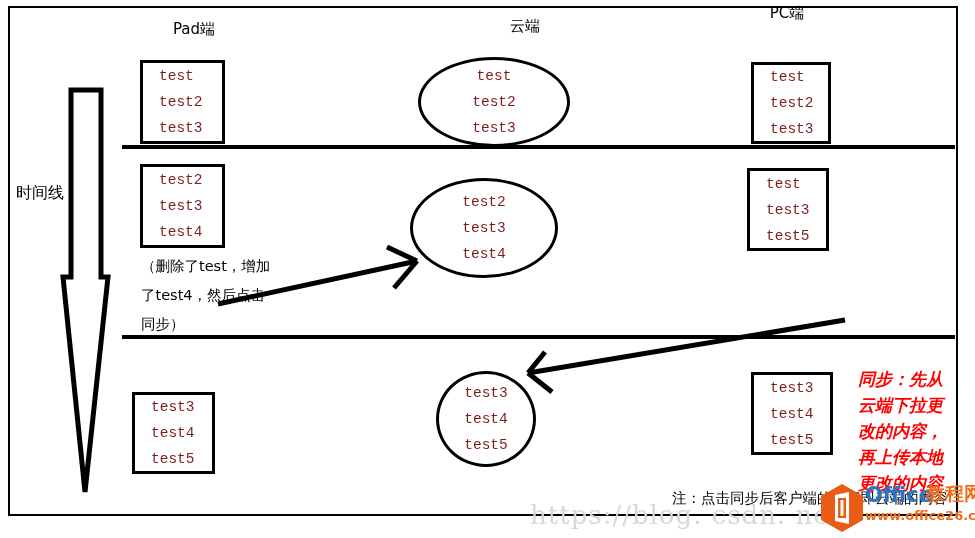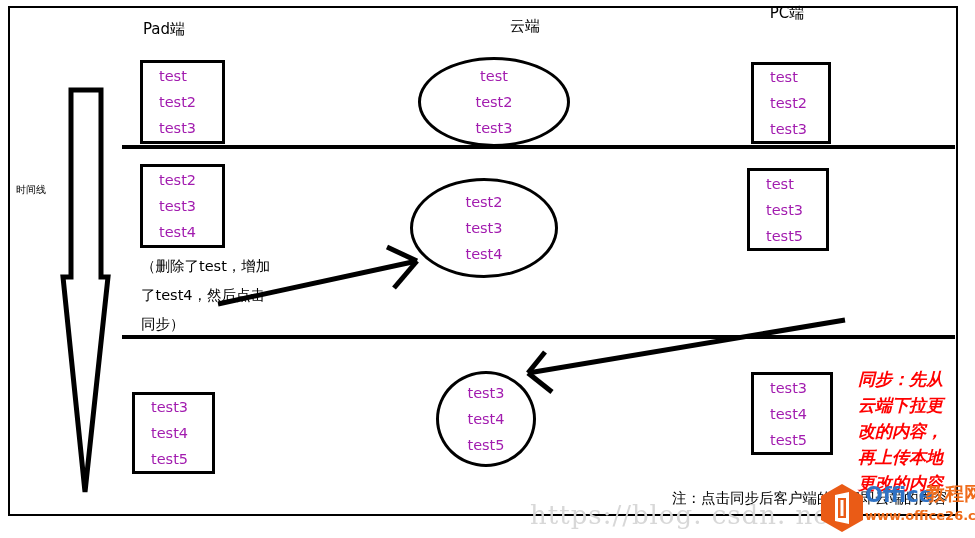--- a/index.html
+++ b/index.html
@@ -26,50 +26,51 @@
     box-sizing: border-box;
   }
   
   .col-header {
     position: absolute;
     font-size: 15px;
     color: #000000;
     white-space: nowrap;
     text-align: center;
   }
-  #hdr-pad  { left: 114px; top: 20px; width: 100px; }
+  #hdr-pad  { left: 144px; top: 20px; width: 100px; }
   #hdr-cloud{ left: 440px; top: 17px; width: 100px; text-align: right; }
   #hdr-pc   { left: 737px; top: 4px; width: 100px; }
 
   
   #timeline-label {
     position: absolute;
     left: 16px;
     top: 183px;
-    font-size: 10px;
+    font-size: 16px;
     color: #000;
     white-space: nowrap;
   }
 
   
   .rect-box {
     position: absolute;
     border: 3px solid #000000;
     box-sizing: border-box;
     background: #ffffff;
     display: flex;
     flex-direction: column;
     justify-content: center;
     padding-left: 16px;
   }
   .rect-box .item, .ellipse-box .item {
     font-size: 14.5px;
     line-height: 26px;
-    color: #a21caf;
-    white-space: nowrap;
+    color: #7f1d1d;
+    white-space: nowrap;
+    font-family: Liberation Mono, monospace;
   }
 
   
   .ellipse-box {
     position: absolute;
     border: 3px solid #000000;
     border-radius: 50%;
     box-sizing: border-box;
     background: #ffffff;
     display: flex;

